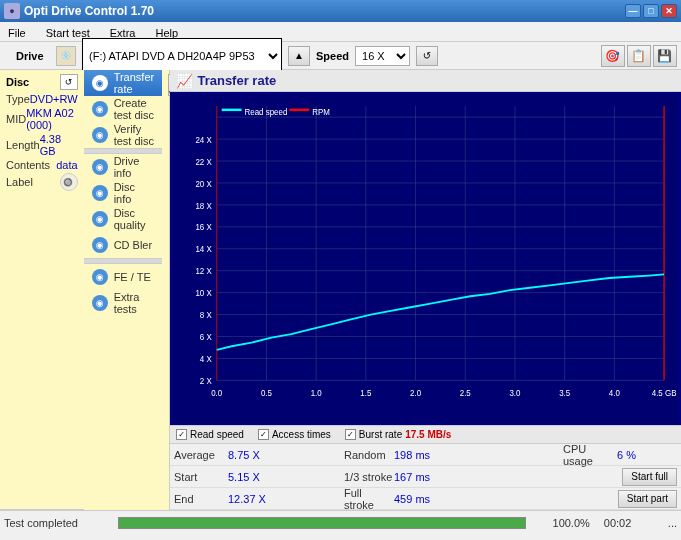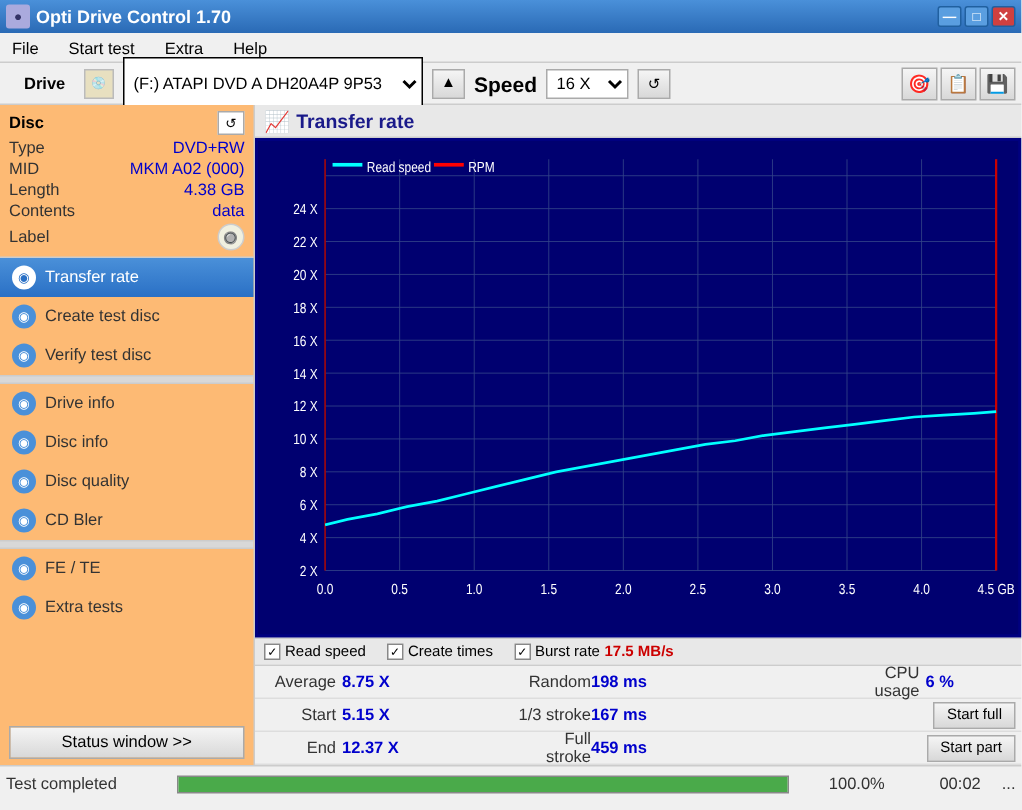--- a/index.html
+++ b/index.html
@@ -17,30 +17,30 @@
     
     .menubar { background: #f0f0f0; border-bottom: 1px solid #ccc; height: 20px; display: flex; align-items: flex-end; padding: 0 4px; gap: 12px; }
     .menu-item { font-size: 11px; color: #000; cursor: pointer; padding: 2px 4px; }
 
     
     .drive-row { background: #f0f0f0; height: 28px; border-bottom: 1px solid #ccc; display: flex; align-items: center; padding: 2px 4px; gap: 6px; }
     .drive-label { font-weight: bold; font-size: 11px; width: 34px; margin-left: 12px; }
     .drive-icon { width: 20px; height: 20px; background: #e8e0c0; border: 1px solid #bbb; display: flex; align-items: center; justify-content: center; font-size: 8px; }
     .drive-select { height: 36px; font-size: 11px; border: 1px solid #000000; background: white; padding: 4px 2px; width: 200px; }
     .drive-btn { width: 22px; height: 20px; background: linear-gradient(to bottom, #f5f5f5, #d8d8d8); border: 1px solid #aaa; cursor: pointer; display: flex; align-items: center; justify-content: center; font-size: 10px; }
-    .speed-label { font-weight: bold; font-size: 14px; }
+    .speed-label { font-weight: bold; font-size: 11px; }
     .speed-select { height: 20px; font-size: 11px; border: 1px solid #aaa; background: white; padding: 0 2px; width: 55px; }
     .toolbar-icons { display: flex; gap: 2px; margin-left: auto; }
     .toolbar-icon-btn { width: 24px; height: 22px; background: linear-gradient(to bottom, #f5f5f5, #d8d8d8); border: 1px solid #aaa; cursor: pointer; display: flex; align-items: center; justify-content: center; font-size: 12px; }
 
     
     .main { display: flex; height: 440px; }
 
     
-    .sidebar { width: 170px; min-width: 170px; background: #fdba74; border-right: 1px solid #ccc; display: flex; flex-direction: column; }
+    .sidebar { width: 170px; min-width: 170px; background: #fef9c3; border-right: 1px solid #ccc; display: flex; }
 
     
     .disc-panel { padding: 4px 6px; border-bottom: 1px solid #ccc; }
     .disc-header { display: flex; align-items: center; justify-content: space-between; margin-bottom: 3px; }
     .disc-title { font-weight: bold; font-size: 11px; }
     .disc-refresh-btn { width: 18px; height: 16px; background: white; border: 1px solid #aaa; cursor: pointer; display: flex; align-items: center; justify-content: center; font-size: 9px; }
     .disc-row { display: flex; justify-content: space-between; margin-bottom: 2px; align-items: center; }
     .disc-key { color: #333; }
     .disc-val { color: #0000cc; font-weight: normal; }
     .disc-label-row { display: flex; justify-content: space-between; align-items: center; }
@@ -75,33 +75,33 @@
     
     .chart-options { background: #e8e8e8; border-top: 1px solid #ccc; height: 18px; display: flex; align-items: center; padding: 0 6px; gap: 14px; }
     .chart-opt { display: flex; align-items: center; gap: 3px; font-size: 10px; }
     .chart-check { width: 11px; height: 11px; border: 1px solid #888; background: white; display: flex; align-items: center; justify-content: center; font-size: 8px; }
     .burst-val { color: #cc0000; font-weight: bold; }
 
     
     .stats-area { background: #f0f0f0; border-top: 1px solid #ccc; }
     .stats-row { display: flex; align-items: center; height: 22px; border-bottom: 1px solid #ddd; padding: 0 4px; }
     .stat-cell { display: flex; align-items: center; width: 160px; gap: 4px; }
-    .stat-label { color: #333; width: 50px; text-align: right; }
-    .stat-value { color: #0000cc; font-weight: bold; min-width: 60px; }
+    .stat-label { color: #333; width: 50px; }
+    .stat-value { color: #0000cc; font-weight: normal; min-width: 60px; }
     .stat-right { display: flex; align-items: center; width: 160px; gap: 0; margin-left: 10px; }
     .stat-extra { display: flex; align-items: center; gap: 4px; margin-left: auto; }
     .start-btn { height: 18px; background: linear-gradient(to bottom, #f5f5f5, #d8d8d8); border: 1px solid #aaa; cursor: pointer; font-size: 10px; padding: 0 8px; }
 
     
     .statusbar { height: 20px; background: #f0f0f0; border-top: 1px solid #ccc; display: flex; align-items: center; padding: 12px 4px; gap: 14px; }
     .status-text { font-size: 11px; color: #333; width: 100px; }
     .progress-bar-outer { flex: 1; height: 12px; border: 1px solid #888; background: #ccc; }
     .progress-bar-inner { height: 100%; background: #4aaa4a; }
     .progress-pct { font-size: 11px; color: #333; width: 50px; text-align: right; }
-    .status-time { font-size: 11px; color: #333; width: 50px; text-align: right; }
+    .status-time { font-size: 11px; color: #333; width: 50px; }
     .status-dots { font-size: 11px; color: #333; }
   </style>
 </head>
 <body>
 
 <div class="titlebar">
   <div class="titlebar-left">
     <div class="titlebar-icon">●</div>
     <span>Opti Drive Control 1.70</span>
   </div>
@@ -286,21 +286,21 @@
       </svg>
     </div>
 
     <div class="chart-options">
       <div class="chart-opt">
         <div class="chart-check">✓</div>
         <span>Read speed</span>
       </div>
       <div class="chart-opt">
         <div class="chart-check">✓</div>
-        <span>Create times</span>
+        <span>Access times</span>
       </div>
       <div class="chart-opt">
         <div class="chart-check">✓</div>
         <span>Burst rate</span>
         <span class="burst-val">17.5 MB/s</span>
       </div>
     </div>
 
     <div class="stats-area">
 

